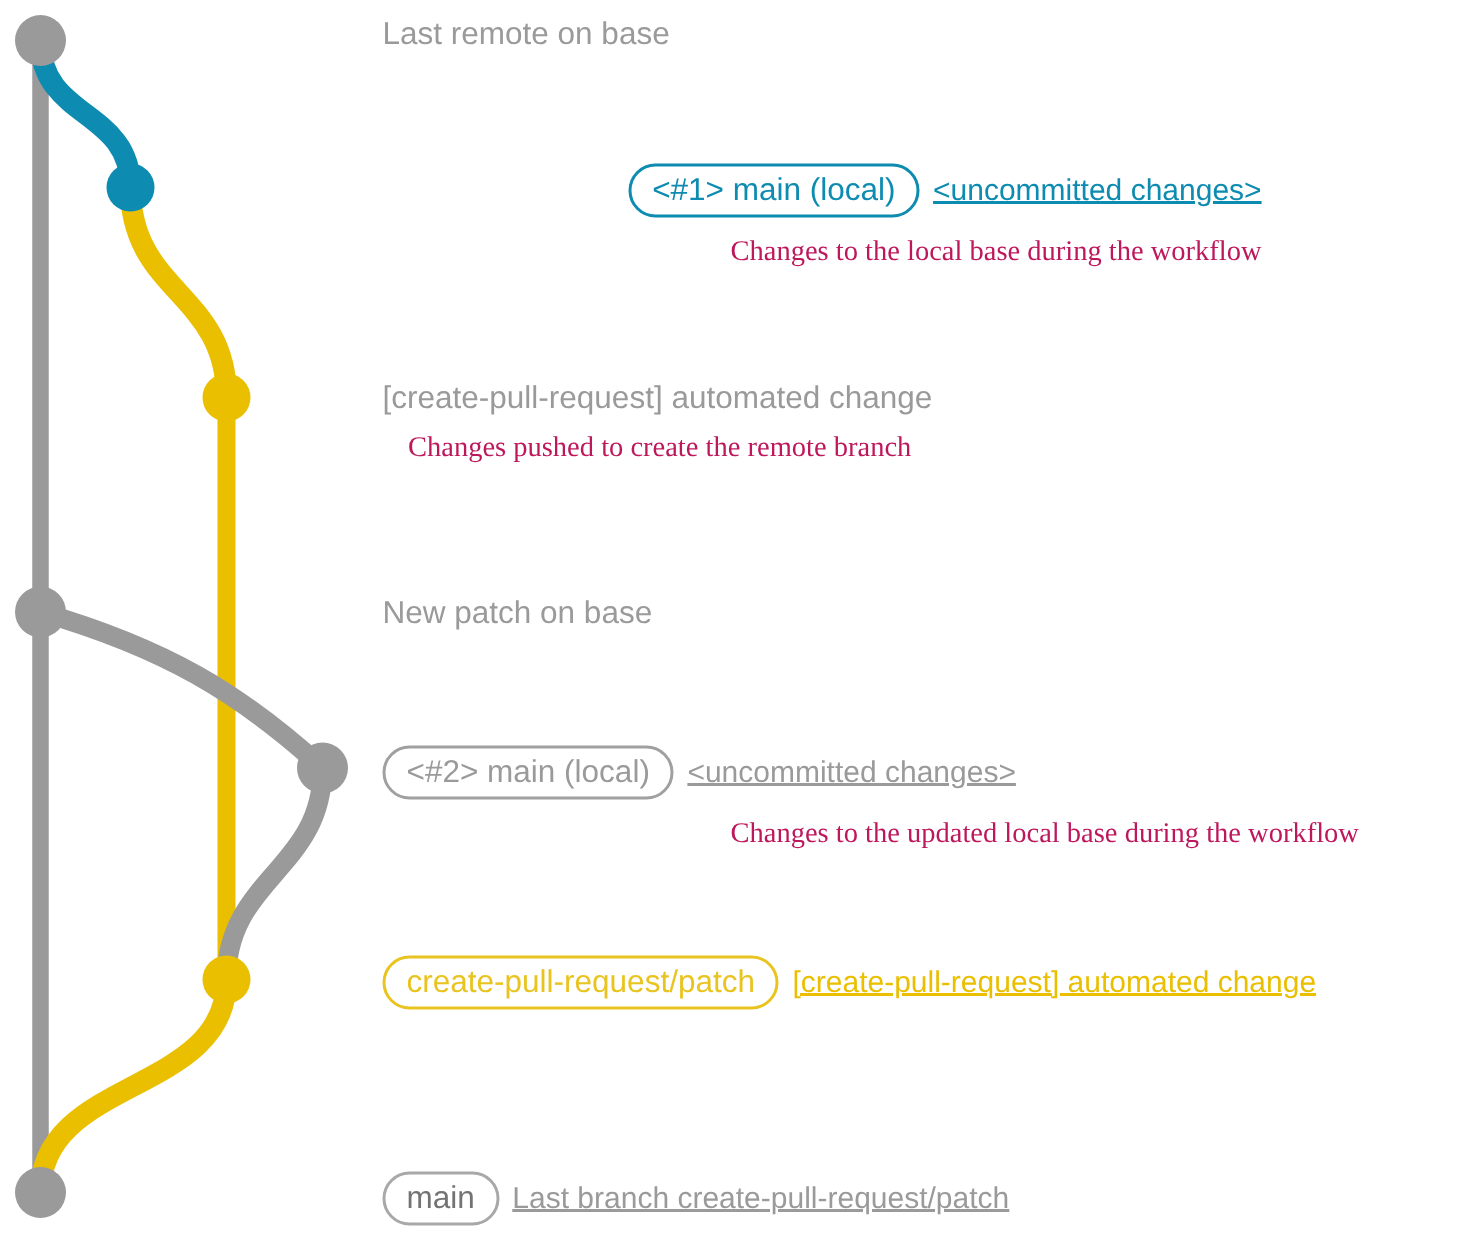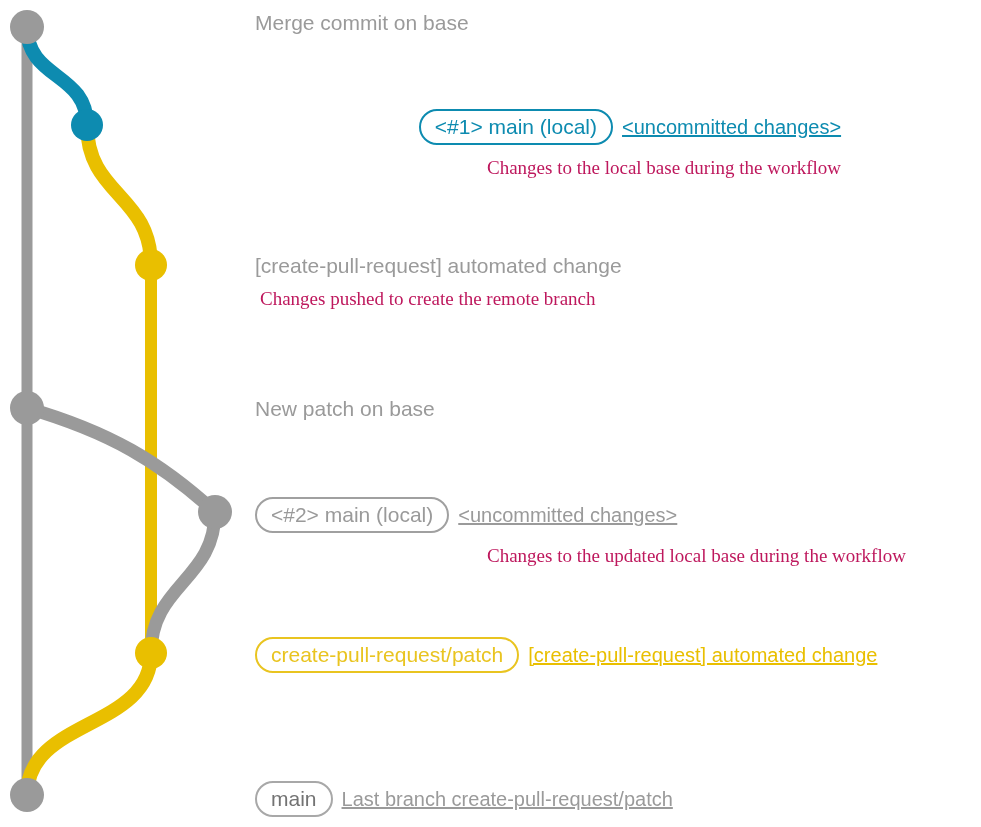--- a/index.html
+++ b/index.html
@@ -116,35 +116,35 @@
         <circle cx="27" cy="408" r="17" fill="#9a9a9a"></circle>
         <circle cx="215" cy="512" r="17" fill="#9a9a9a"></circle>
         <circle cx="151" cy="653" r="16" fill="#e9bf00"></circle>
         <circle cx="27" cy="795" r="17" fill="#9a9a9a"></circle>
       </g>
   </svg>
 
   <div id="rows-layer">
       <div class="row" style="left: 255px; top: 12px;">
         <div class="row-head">
-          <span class="commit-title-only subject-gray">Merge commit on base</span>
+          <span class="commit-title-only subject-gray">Last remote on base</span>
         </div>
       </div>
       <div class="row" style="left: 255px; top: 109px; align-items: flex-end;">
         <div class="row-head">
           <span class="badge badge-teal">&lt;#1&gt; main (local)</span>
           <span class="subject subject-teal">&lt;uncommitted changes&gt;</span>
         </div>
         <div class="desc" style="margin-left: 232px;">Changes to the local base during the workflow</div>
       </div>
       <div class="row" style="left: 255px; top: 255px;">
         <div class="row-head">
           <span class="commit-title-only subject-yellow">[create-pull-request] automated change</span>
         </div>
-        <div class="desc" style="margin-left: 5px; text-align: right;">Changes pushed to create the remote branch</div>
+        <div class="desc" style="margin-left: 17px; text-align: right;">Changes pushed to create the remote branch</div>
       </div>
       <div class="row" style="left: 255px; top: 398px;">
         <div class="row-head">
           <span class="commit-title-only subject-gray">New patch on base</span>
         </div>
       </div>
       <div class="row" style="left: 255px; top: 497px;">
         <div class="row-head">
           <span class="badge badge-gray">&lt;#2&gt; main (local)</span>
           <span class="subject subject-gray">&lt;uncommitted changes&gt;</span>

